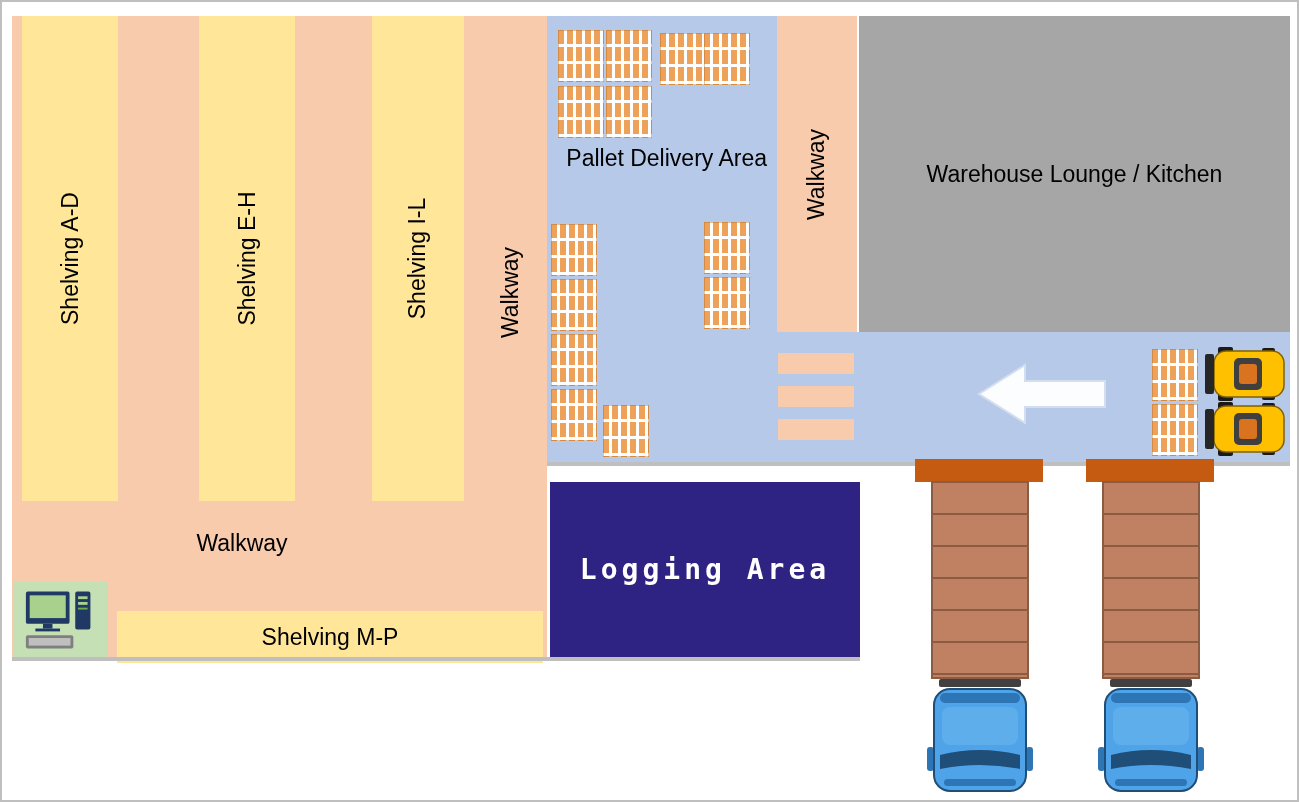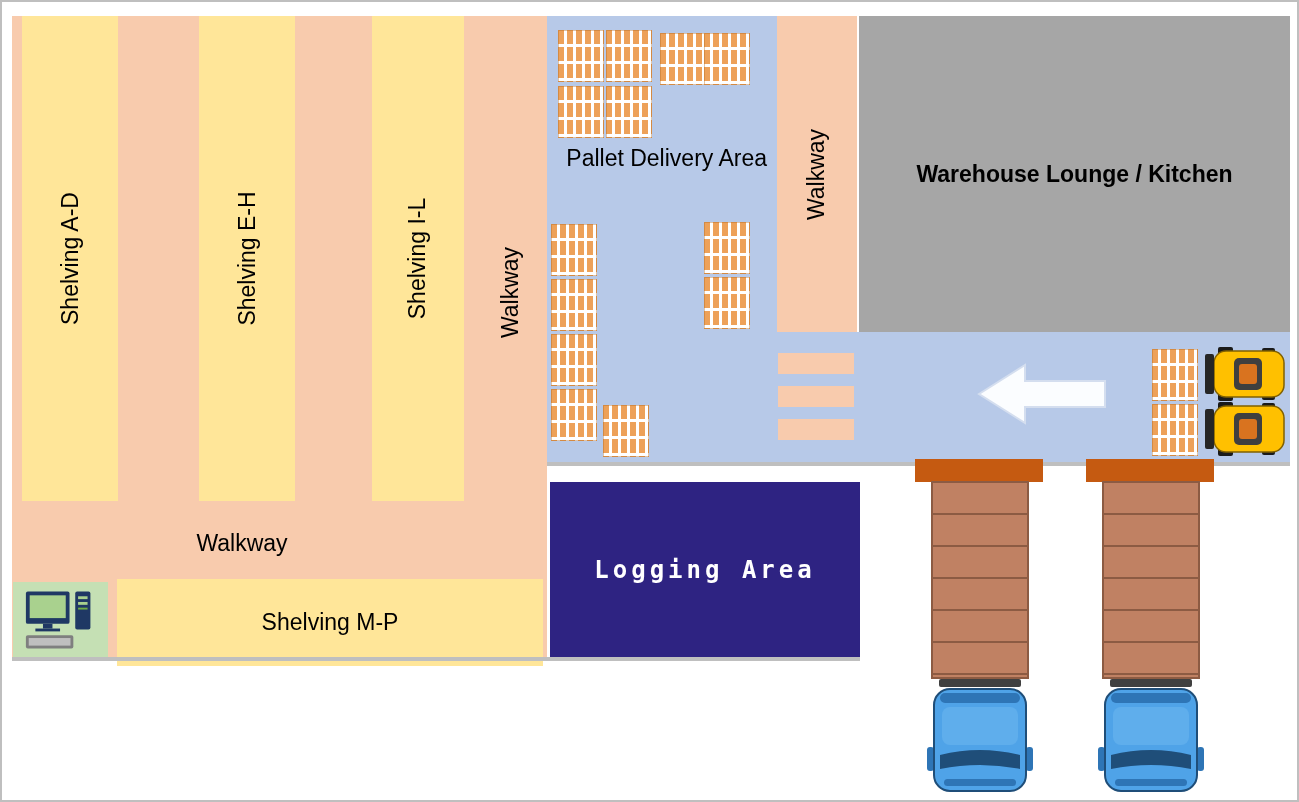--- a/index.html
+++ b/index.html
@@ -7,24 +7,24 @@
           border:2px solid var(--wall,#BFBFBF);font-family:"Liberation Sans",sans-serif;
           color:var(--text,#000);overflow:hidden;}
   .area{position:absolute;}
   .flex-c{display:flex;align-items:center;justify-content:center;}
   .label{font-size:23px;}
   .vlabel{display:inline-block;transform:rotate(-90deg);white-space:nowrap;font-size:23px;}
   .peach{background:var(--walkway,#F8CBAD);}
   .shelf{background:var(--shelving,#FFE699);}
   .blue{background:var(--pallet_zone,#B7C9E8);}
   .wall-seg{position:absolute;background:var(--wall,#BFBFBF);}
-  #lounge{background:var(--lounge,#A6A6A6);font-weight:bold;}
+  #lounge{background:var(--lounge,#A6A6A6);}
   #logging{background:var(--logging,#2E2382);color:var(--logging_text,#fff);
            font-family:"DejaVu Sans Mono","Liberation Mono",monospace;font-weight:bold;
-           font-size:24px;letter-spacing:4px;}
+           font-size:28px;letter-spacing:4px;}
   #green-zone{background:var(--computer_zone,#C5E0B4);}
   .crosswalk{position:absolute;width:76px;height:21px;background:var(--walkway,#F8CBAD);}
   .dock-door{position:absolute;width:128px;height:23px;background:var(--dock_door,#C55A11);}
   .pallet{position:absolute;width:46px;height:52px;background-color:#fff;
     background-image:
       repeating-linear-gradient(180deg,rgba(255,255,255,0) 0 14px,#fff 14px 17px),
       repeating-linear-gradient(90deg,var(--pallet_slat,#EDA159) 0 6px,#fff 6px 9px);
     box-shadow:inset 0 0 0 1px rgba(175,105,35,.4);}
   .truck{position:absolute;width:108px;height:314px;}
   .trailer{position:absolute;left:0;top:0;width:98px;height:198px;box-sizing:border-box;
@@ -69,21 +69,21 @@
   </div>
 
   <div class="area flex-c" style="left:478px;top:175px;width:62px;height:230px;">
     <span class="vlabel">Walkway</span>
   </div>
 
   <div class="area" style="left:555px;top:140px;width:210px;text-align:right;font-size:23px;line-height:1.45;">Pallet Delivery Area</div>
 
   <div class="area" style="left:150px;top:528px;width:180px;text-align:center;font-size:23px;">Walkway</div>
 
-  <div class="area shelf flex-c" style="left:115px;top:577px;width:426px;height:87px;">
+  <div class="area shelf flex-c" style="left:115px;top:609px;width:426px;height:52px;">
     <span class="label">Shelving M-P</span>
   </div>
 
   <div id="green-zone" class="area flex-c" style="left:11px;top:580px;width:95px;height:75px;">
     <svg width="74" height="62" viewBox="0 0 78 64">
       <rect x="2" y="2" width="46" height="34" rx="2" fill="#1F3864"></rect>
       <rect x="6" y="6" width="38" height="24" fill="#A9D18E"></rect>
       <rect x="20" y="36" width="10" height="5" fill="#1F3864"></rect>
       <rect x="12" y="41" width="26" height="3" fill="#1F3864"></rect>
       <rect x="54" y="2" width="16" height="40" rx="2" fill="#1F3864"></rect>

